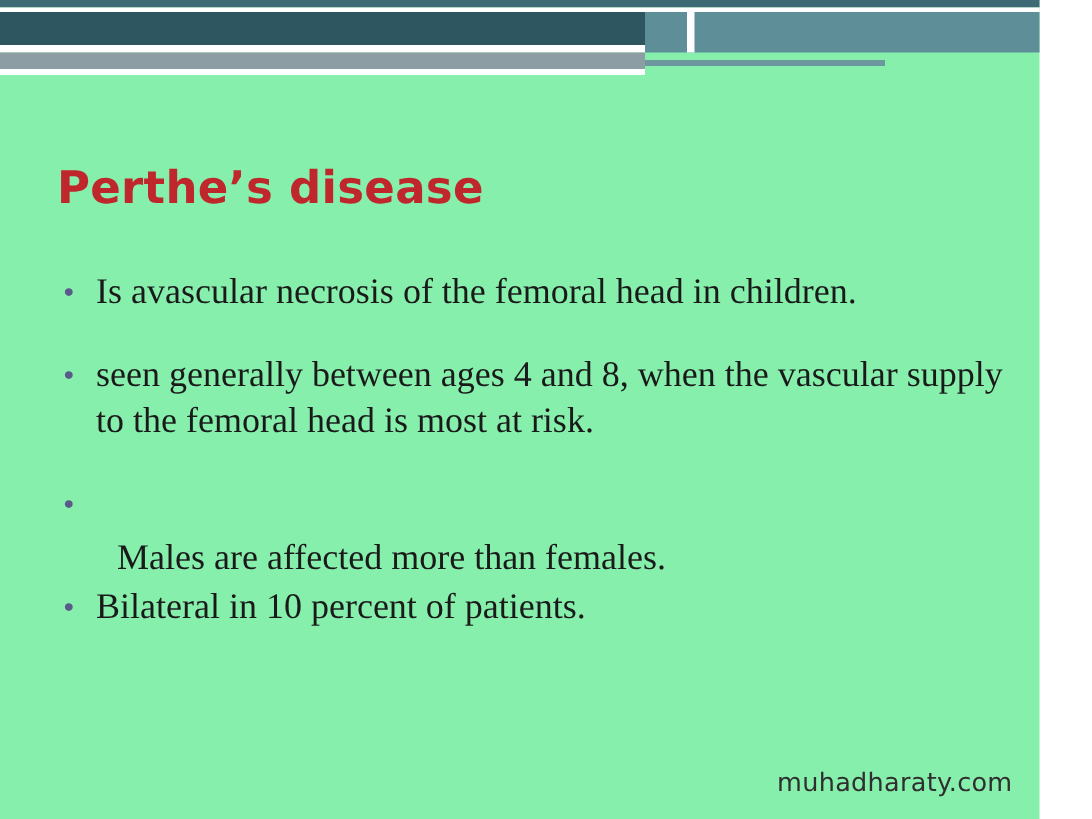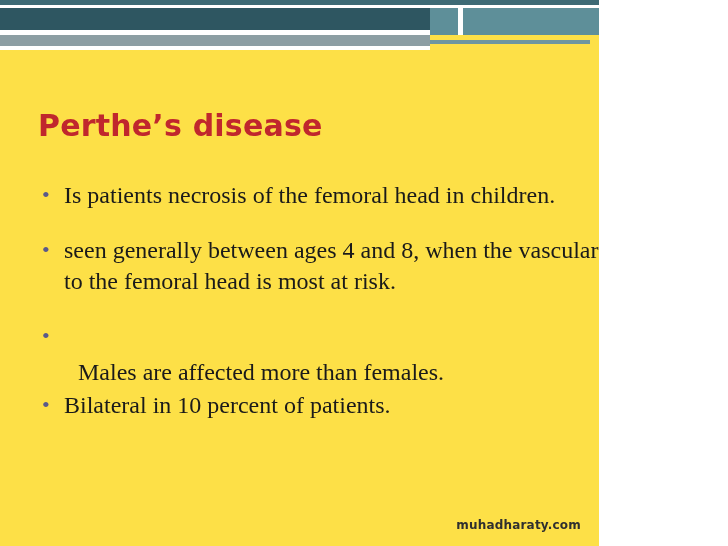--- a/index.html
+++ b/index.html
@@ -2,23 +2,23 @@
 <html><head>
 <meta charset="utf-8">
 <style>
   html, body {
     margin: 0;
     padding: 0;
     background: #ffffff;
   }
   .slide {
     position: relative;
-    width: 599px;
+    width: 693px;
     height: 546px;
-    background: #fde047;
+    background: #86efac;
     overflow: hidden;
     font-family: "Liberation Serif", serif;
   }
 
   
   .deco {
     position: absolute;
     top: 0;
     left: 0;
     width: 728px;
@@ -138,22 +138,22 @@
     padding-left: 14px;
     margin-top: 36px;
   }
 
   
   .footer {
     position: absolute;
     right: 18px;
     bottom: 14px;
     font-family: "DejaVu Sans", sans-serif;
-    font-size: 12px;
-    font-weight: bold;
+    font-size: 17px;
+    font-weight: normal;
     color: #2f2f2f;
     letter-spacing: 0.2px;
     margin-left: 48px;
   }
 </style>
 </head>
 <body>
 
 <div class="slide">
 
@@ -168,21 +168,21 @@
     <div class="bar bar-teal-thin"></div>
     <div class="bar bar-lower-left"></div>
   </div>
 
   <div class="title">Perthe’s disease</div>
 
   <div class="body">
 
     <div class="bullet">
       <span class="dot">•</span>
-      <span class="txt">Is patients necrosis of the femoral head in children.</span>
+      <span class="txt">Is avascular necrosis of the femoral head in children.</span>
     </div>
 
     <div class="bullet">
       <span class="dot">•</span>
       <span class="txt">seen generally between ages 4 and 8, when the vascular supply to the femoral head is most at risk.</span>
     </div>
 
     <div class="bullet tight indented">
       <span class="dot">•</span>
       <span class="txt">Males are affected more than females.</span>

